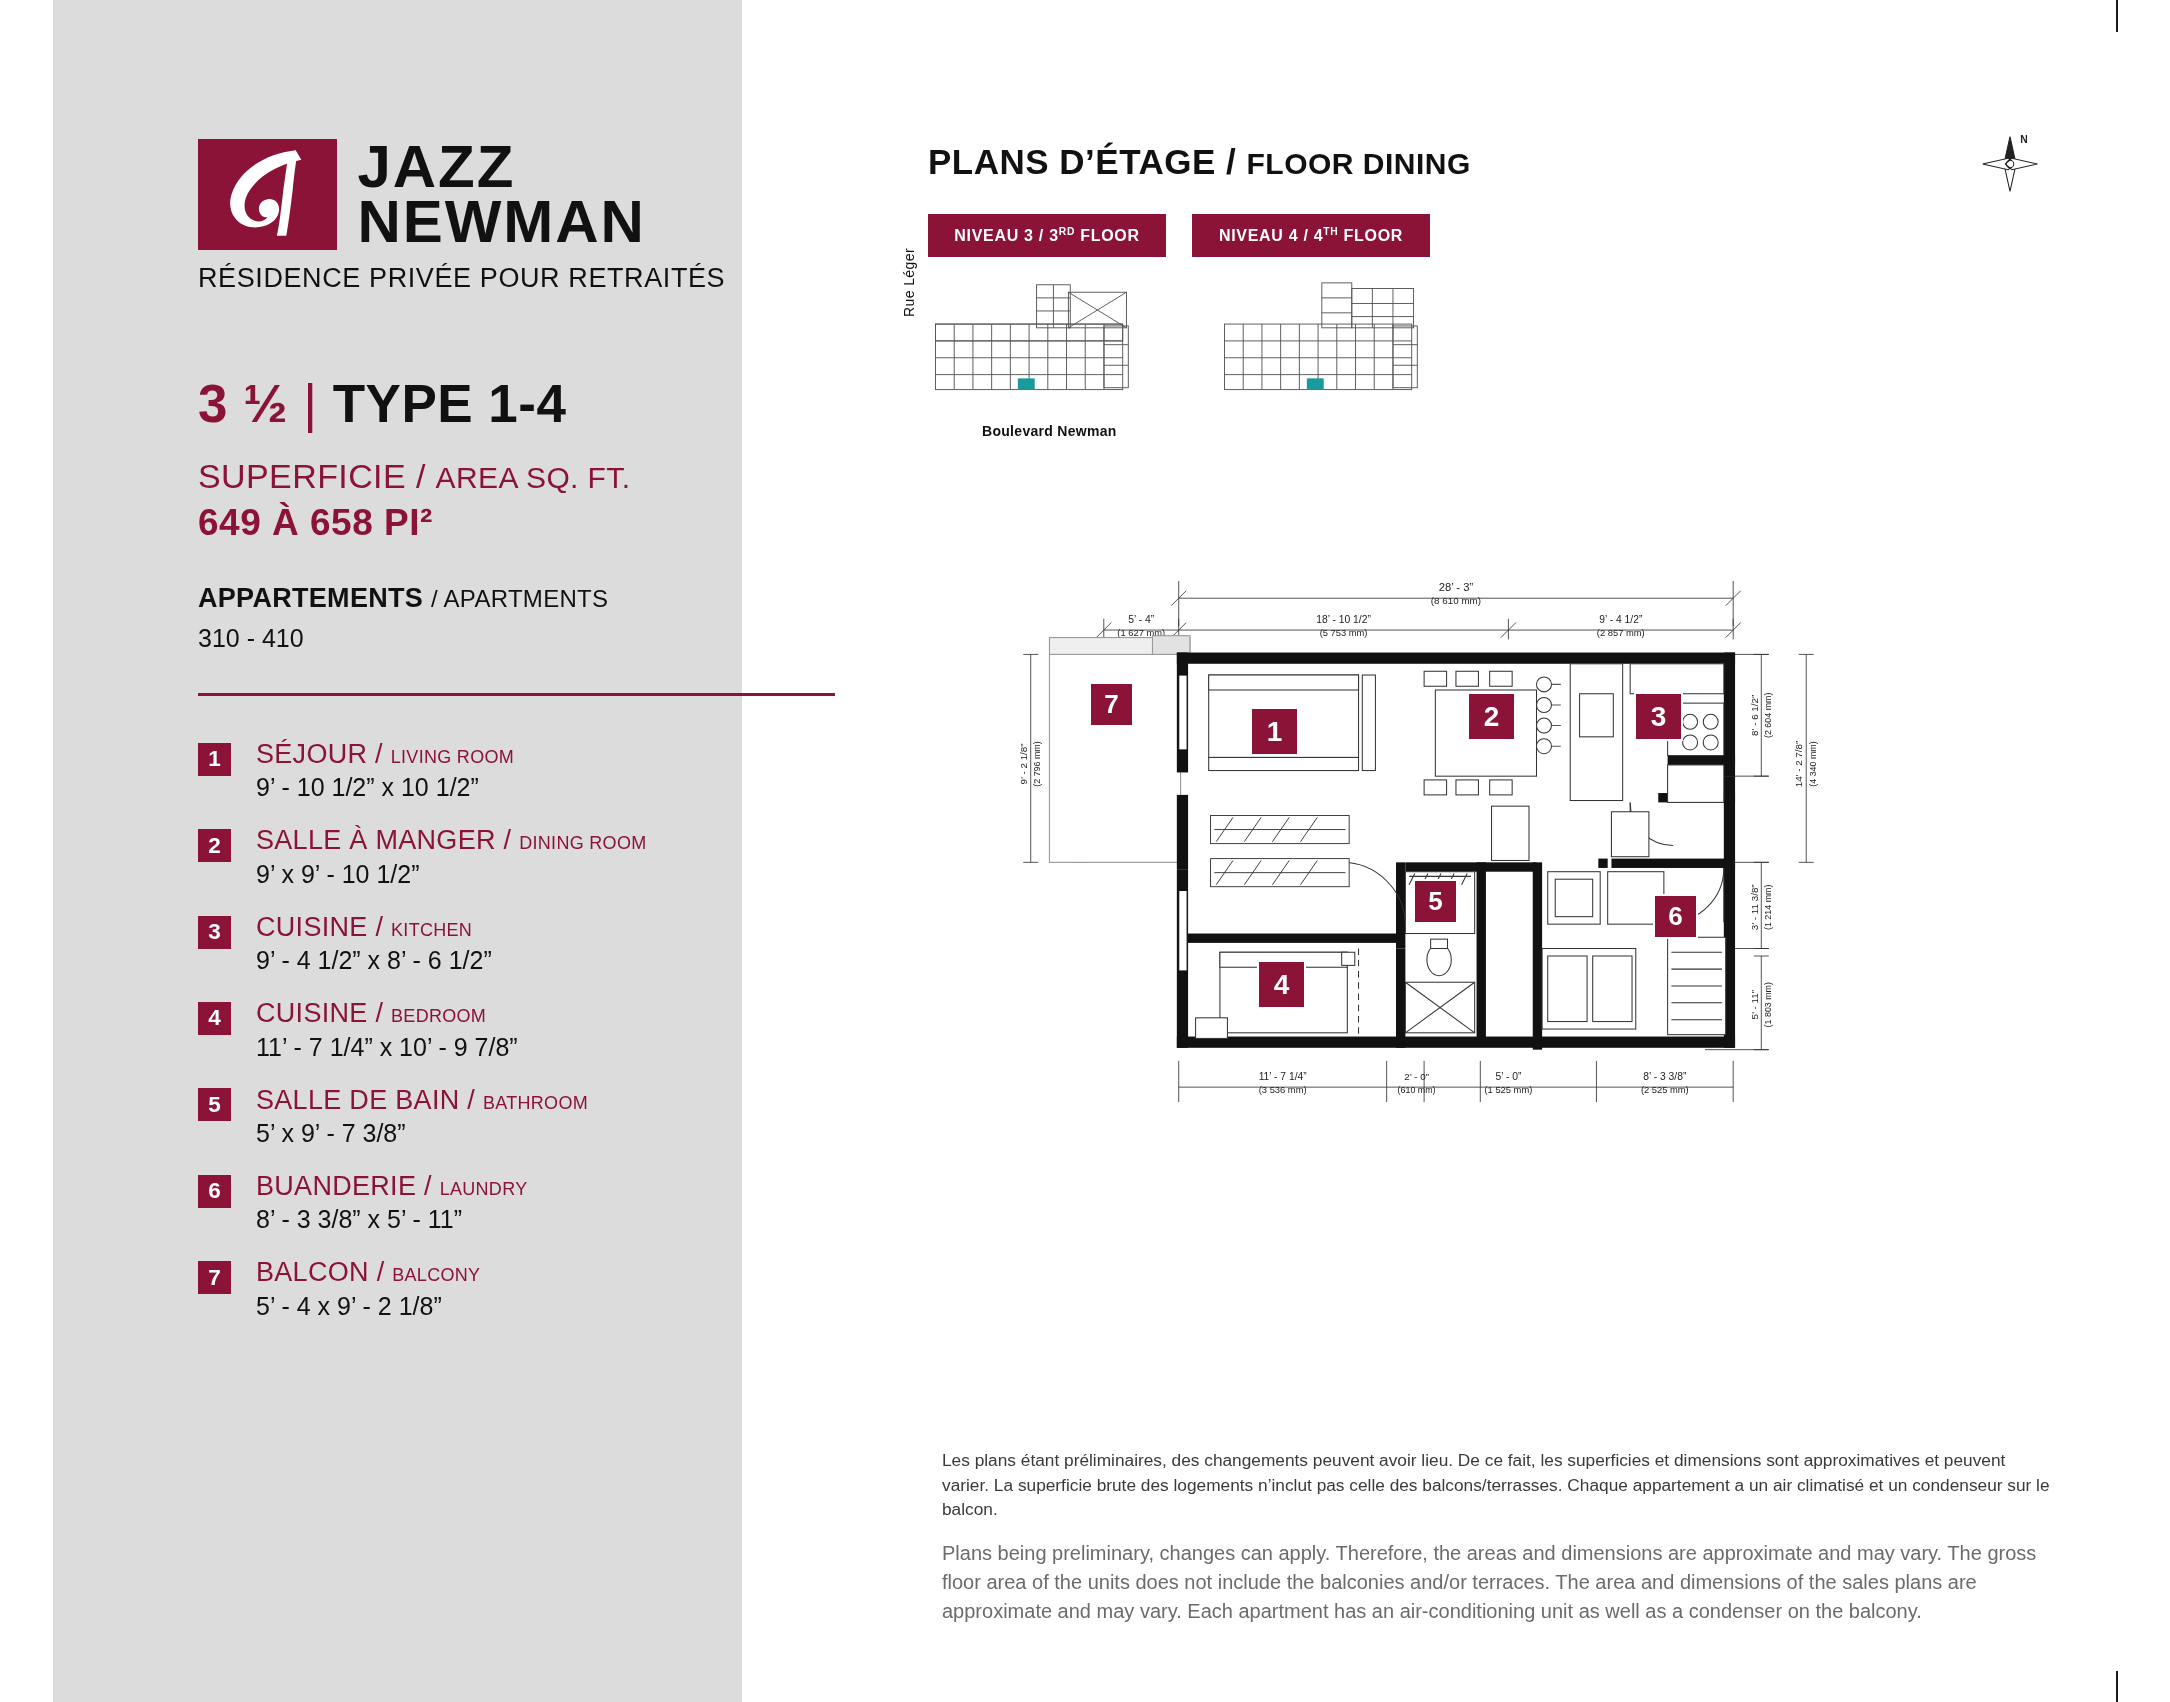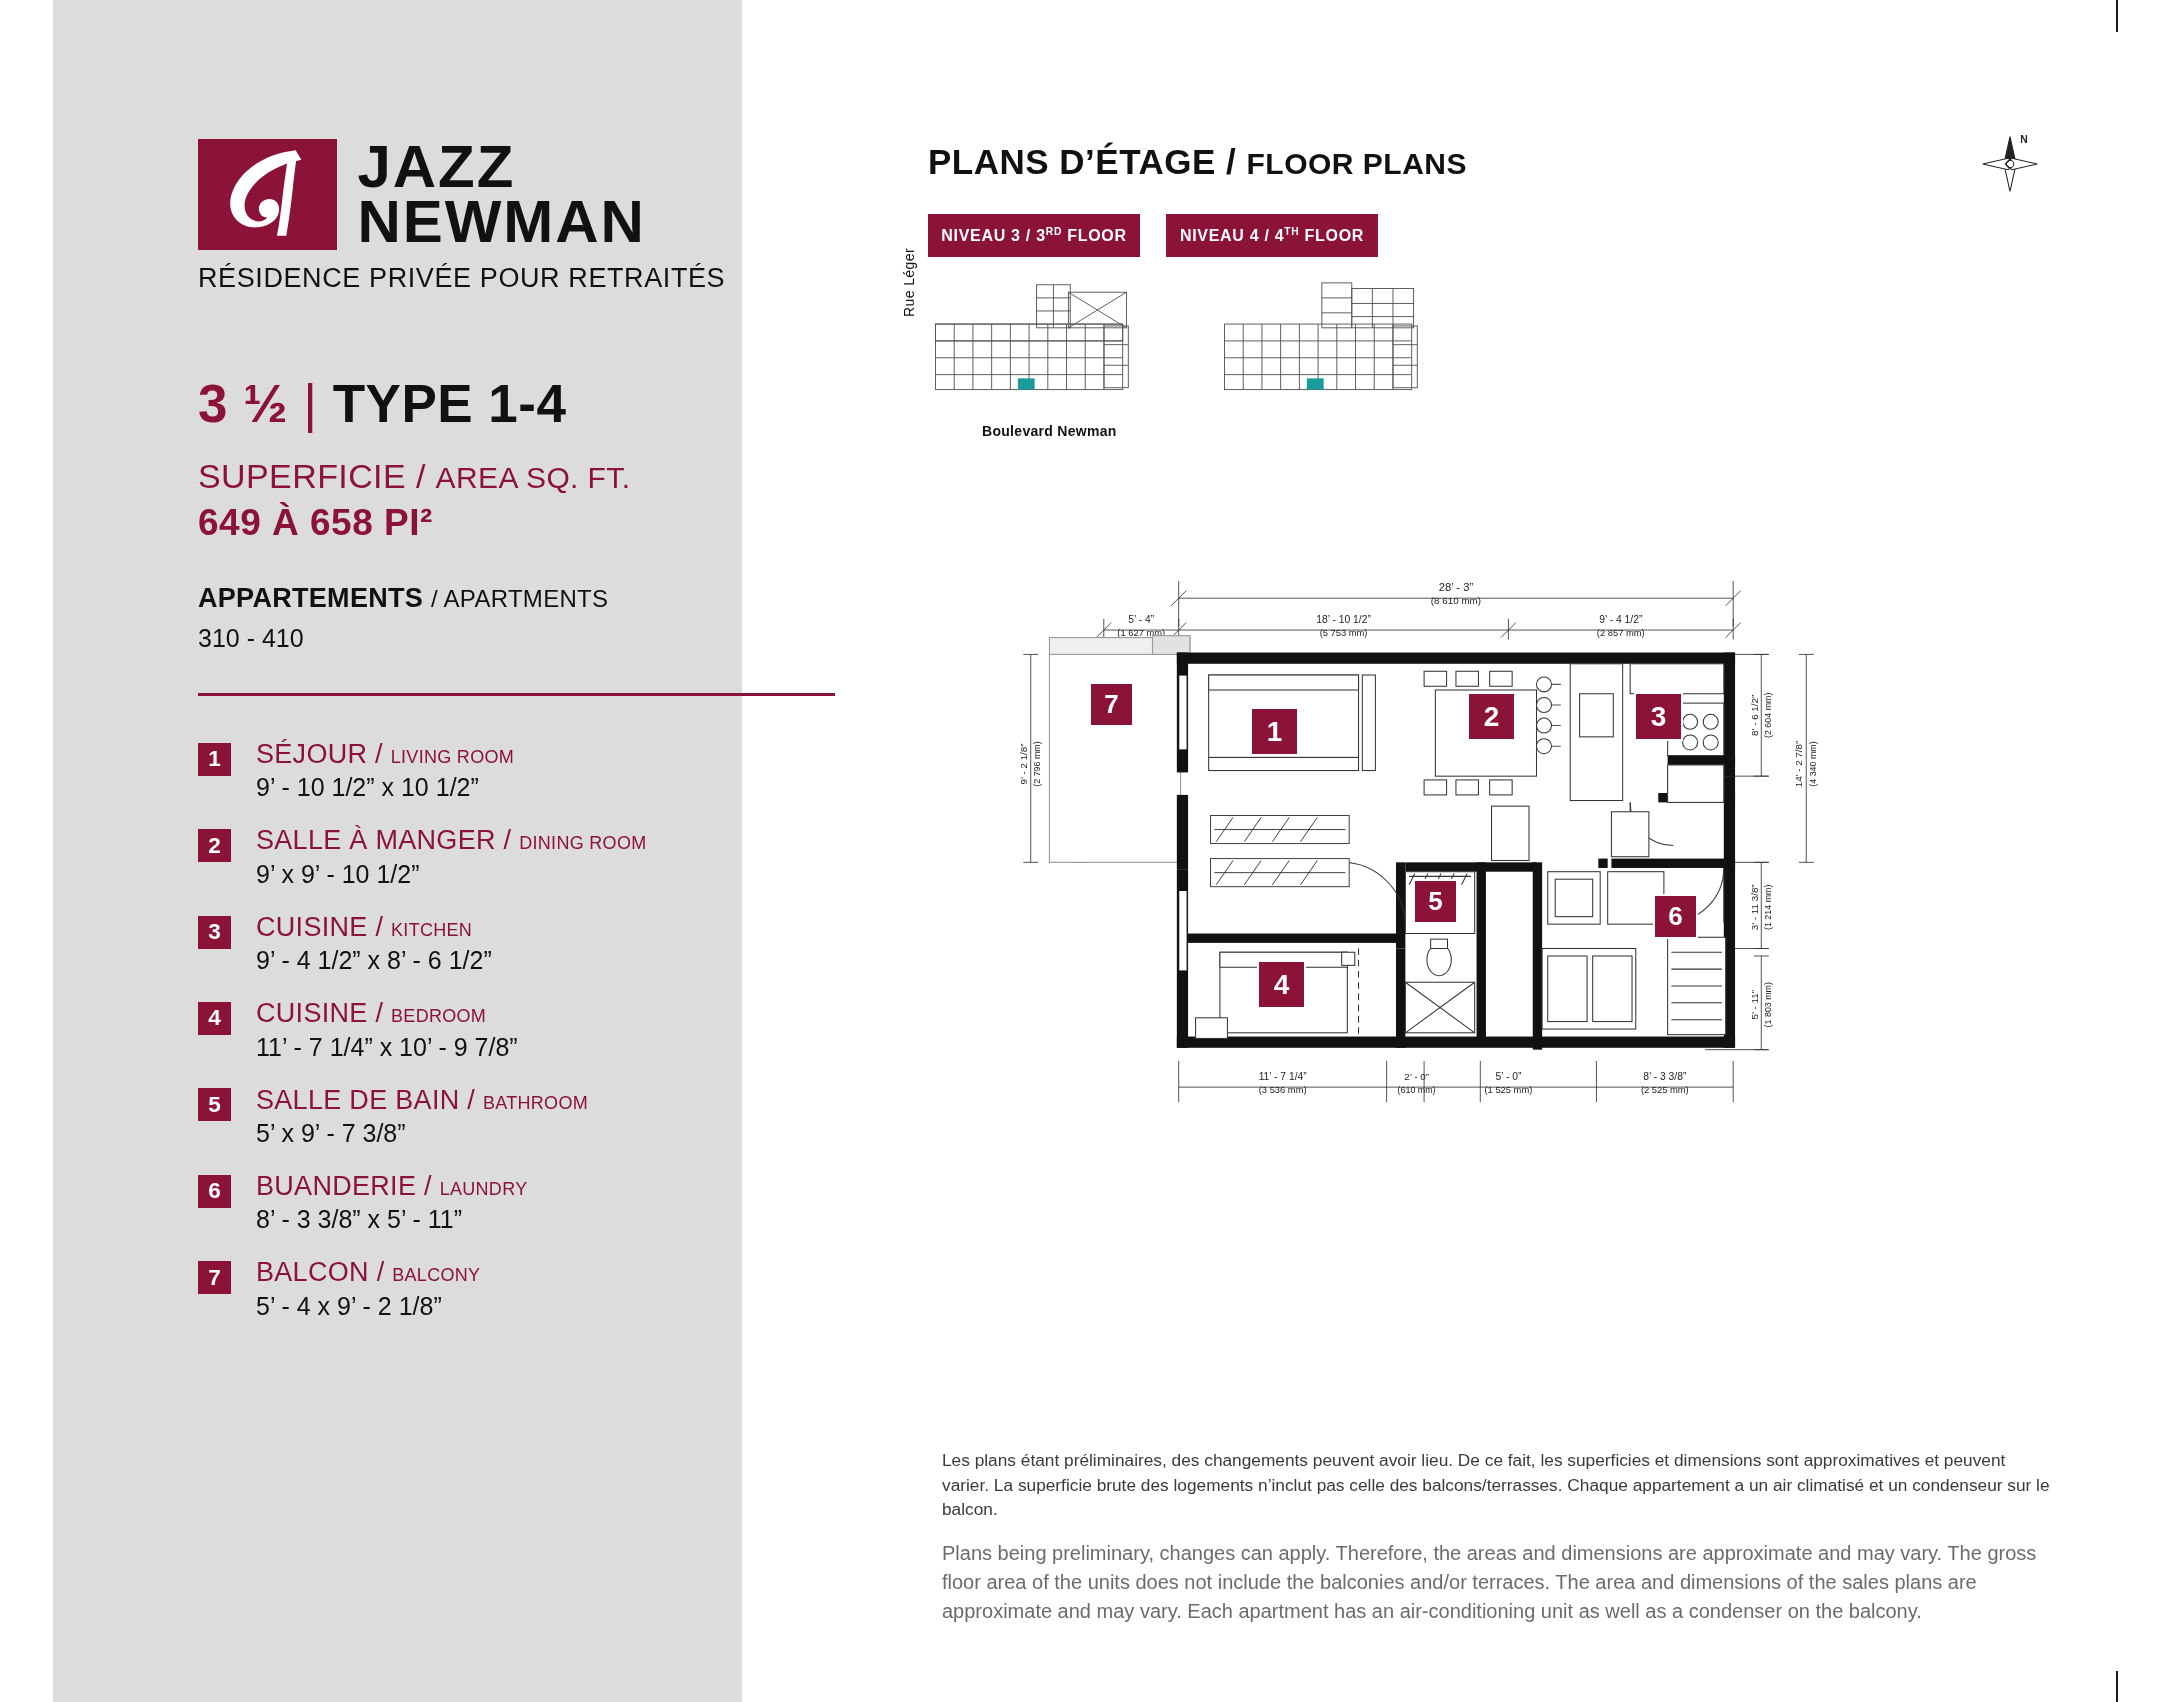--- a/index.html
+++ b/index.html
@@ -28,21 +28,21 @@
   .legend{position:absolute;left:145px;top:740px;width:675px;}
   .legend-item{position:relative;margin-bottom:24px;padding-left:58px;min-height:62px;}
   .legend-num{position:absolute;left:0;top:2.8px;width:33px;height:33px;background:#8c1338;color:#fff;font-size:22.5px;font-weight:bold;display:flex;align-items:center;justify-content:center;}
   .legend-name{font-size:27px;color:#8c1338;letter-spacing:0.3px;line-height:1.1;}
   .legend-name .en{font-size:18px;text-align:right;}
   .legend-dim{font-size:25px;color:#111;margin-top:3.7px;}
   
   .fp-title{position:absolute;left:928px;top:142px;font-size:35px;font-weight:bold;color:#111;letter-spacing:0.5px;}
   .fp-title .en{font-size:30px;}
   .floor-tabs{position:absolute;left:928px;top:214px;display:flex;gap:26px;}
-  .floor-tab{background:#8c1338;color:#fff;font-size:16px;font-weight:bold;letter-spacing:0.7px;padding:12px 0;width:212px;text-align:center;}
+  .floor-tab{background:#8c1338;color:#fff;font-size:16px;font-weight:bold;letter-spacing:0.7px;padding:12px 0;width:238px;text-align:center;}
   .floor-tab sup{font-size:10.3px;}
   .thumbs{position:absolute;left:928px;top:279px;}
   .thumb{position:absolute;top:0;}
   .thumb svg{display:block;}
   .rue{position:absolute;left:901px;top:317px;font-size:14px;color:#111;transform:rotate(-90deg);transform-origin:left top;letter-spacing:0.4px;}
   .blvd{position:absolute;left:982px;top:423px;font-size:14px;font-weight:bold;color:#111;letter-spacing:0.3px;}
   .compass{position:absolute;left:1977px;top:131px;width:66px;height:66px;}
   
   .disclaimer{position:absolute;left:942px;top:1448px;width:1110px;}
   .disc-fr{font-size:17.3px;line-height:1.42;color:#3a3a3a;}
@@ -154,21 +154,21 @@
           <span>BALCON /</span>
           <span class="en">BALCONY</span>
         </div>
         <div class="legend-dim">5’ - 4 x 9’ - 2 1/8”</div>
       </div>
     </div>
   </div>
 
   <div class="fp-title">
     <span>PLANS D’ÉTAGE /</span>
-    <span class="en">FLOOR PLANS</span>
+    <span class="en">FLOOR DINING</span>
   </div>
 
   <div class="floor-tabs">
     <div class="floor-tab">
       <span>NIVEAU 3 /</span>
       <span>3<sup>RD</sup> FLOOR</span>
     </div>
     <div class="floor-tab">
       <span>NIVEAU 4 /</span>
       <span>4<sup>TH</sup> FLOOR</span>

